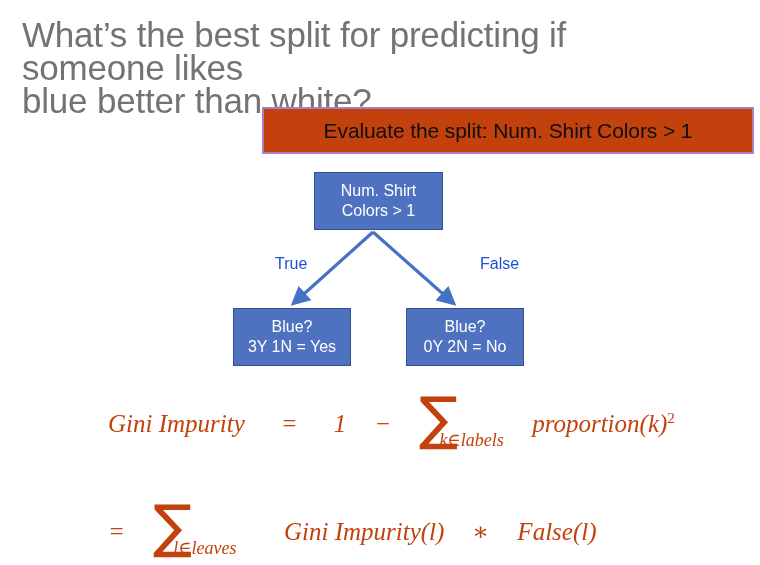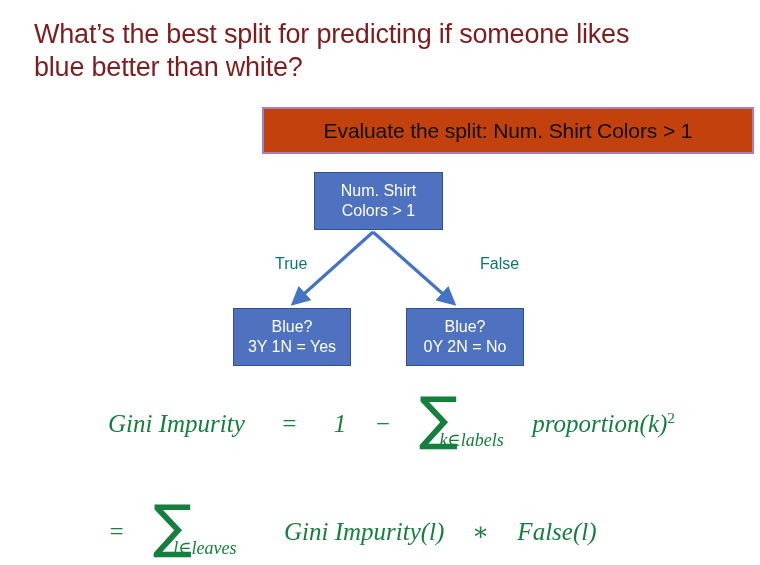--- a/index.html
+++ b/index.html
@@ -13,28 +13,28 @@
     height: 565px;
     background: #ffffff;
     overflow: hidden;
     font-family: "Liberation Sans", sans-serif;
     color: #000000;
   }
 
   
   .slide-title {
     position: absolute;
-    left: 34px;
+    left: 22px;
     top: 18px;
     width: 690px;
     font-family: "Liberation Sans", sans-serif;
-    font-size: 27px;
+    font-size: 35px;
     line-height: 33px;
     letter-spacing: -0.2px;
-    color: #7f1d1d;
+    color: #737373;
     white-space: pre-line;
   }
 
   
   .evaluate-box {
     position: absolute;
     left: 262px;
     top: 107px;
     width: 492px;
     height: 47px;
@@ -83,32 +83,32 @@
 
   #node-root  { left: 314px; top: 172px; width: 129px; height: 58px; }
   #node-left  { left: 233px; top: 308px; width: 118px; height: 58px; }
   #node-right { left: 406px; top: 308px; width: 118px; height: 58px; }
 
   .edge-label {
     position: absolute;
     font-family: "Liberation Sans", sans-serif;
     font-size: 16px;
     line-height: 18px;
-    color: #0f766e;
+    color: #1d4ed8;
     white-space: nowrap;
   }
   #edge-label-true  { left: 275px; top: 255px; }
   #edge-label-false { left: 440px; top: 255px; margin-left: 40px; }
 
   
   .formula {
     position: absolute;
     font-family: "Liberation Serif", "DejaVu Serif", serif;
     font-style: italic;
-    color: #15803d;
+    color: #c2410c;
     white-space: nowrap;
     gap: 10px;
   }
   .mathrow { display: flex; align-items: baseline; }
 
   #formula-gini { left: 108px; top: 392px; font-size: 25px; }
   #formula-total { left: 140px; top: 470px; font-size: 25px; }
   #formula-total-line2 {
     left: 108px; top: 500px; font-size: 25px;
   }

